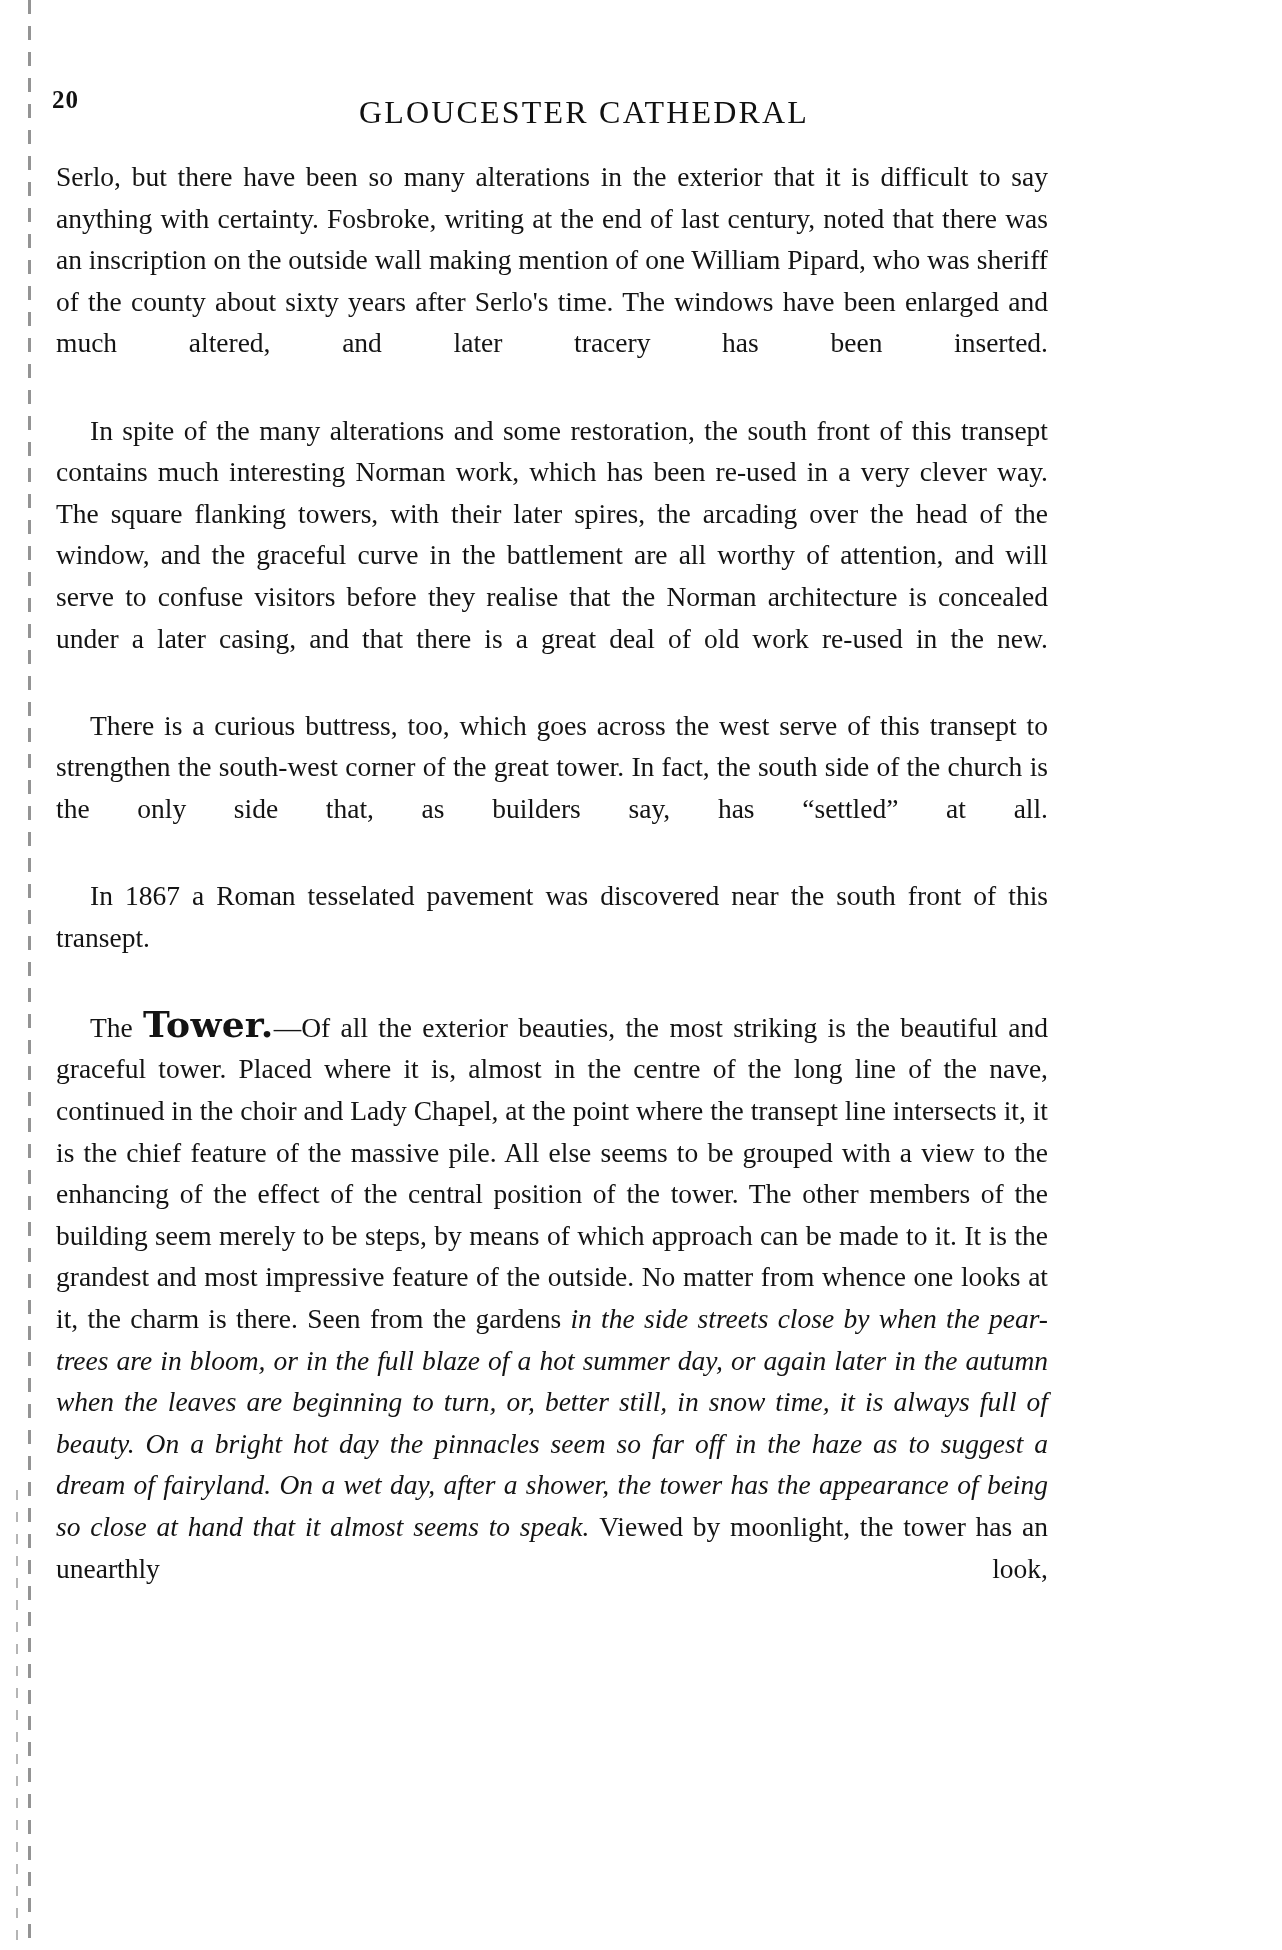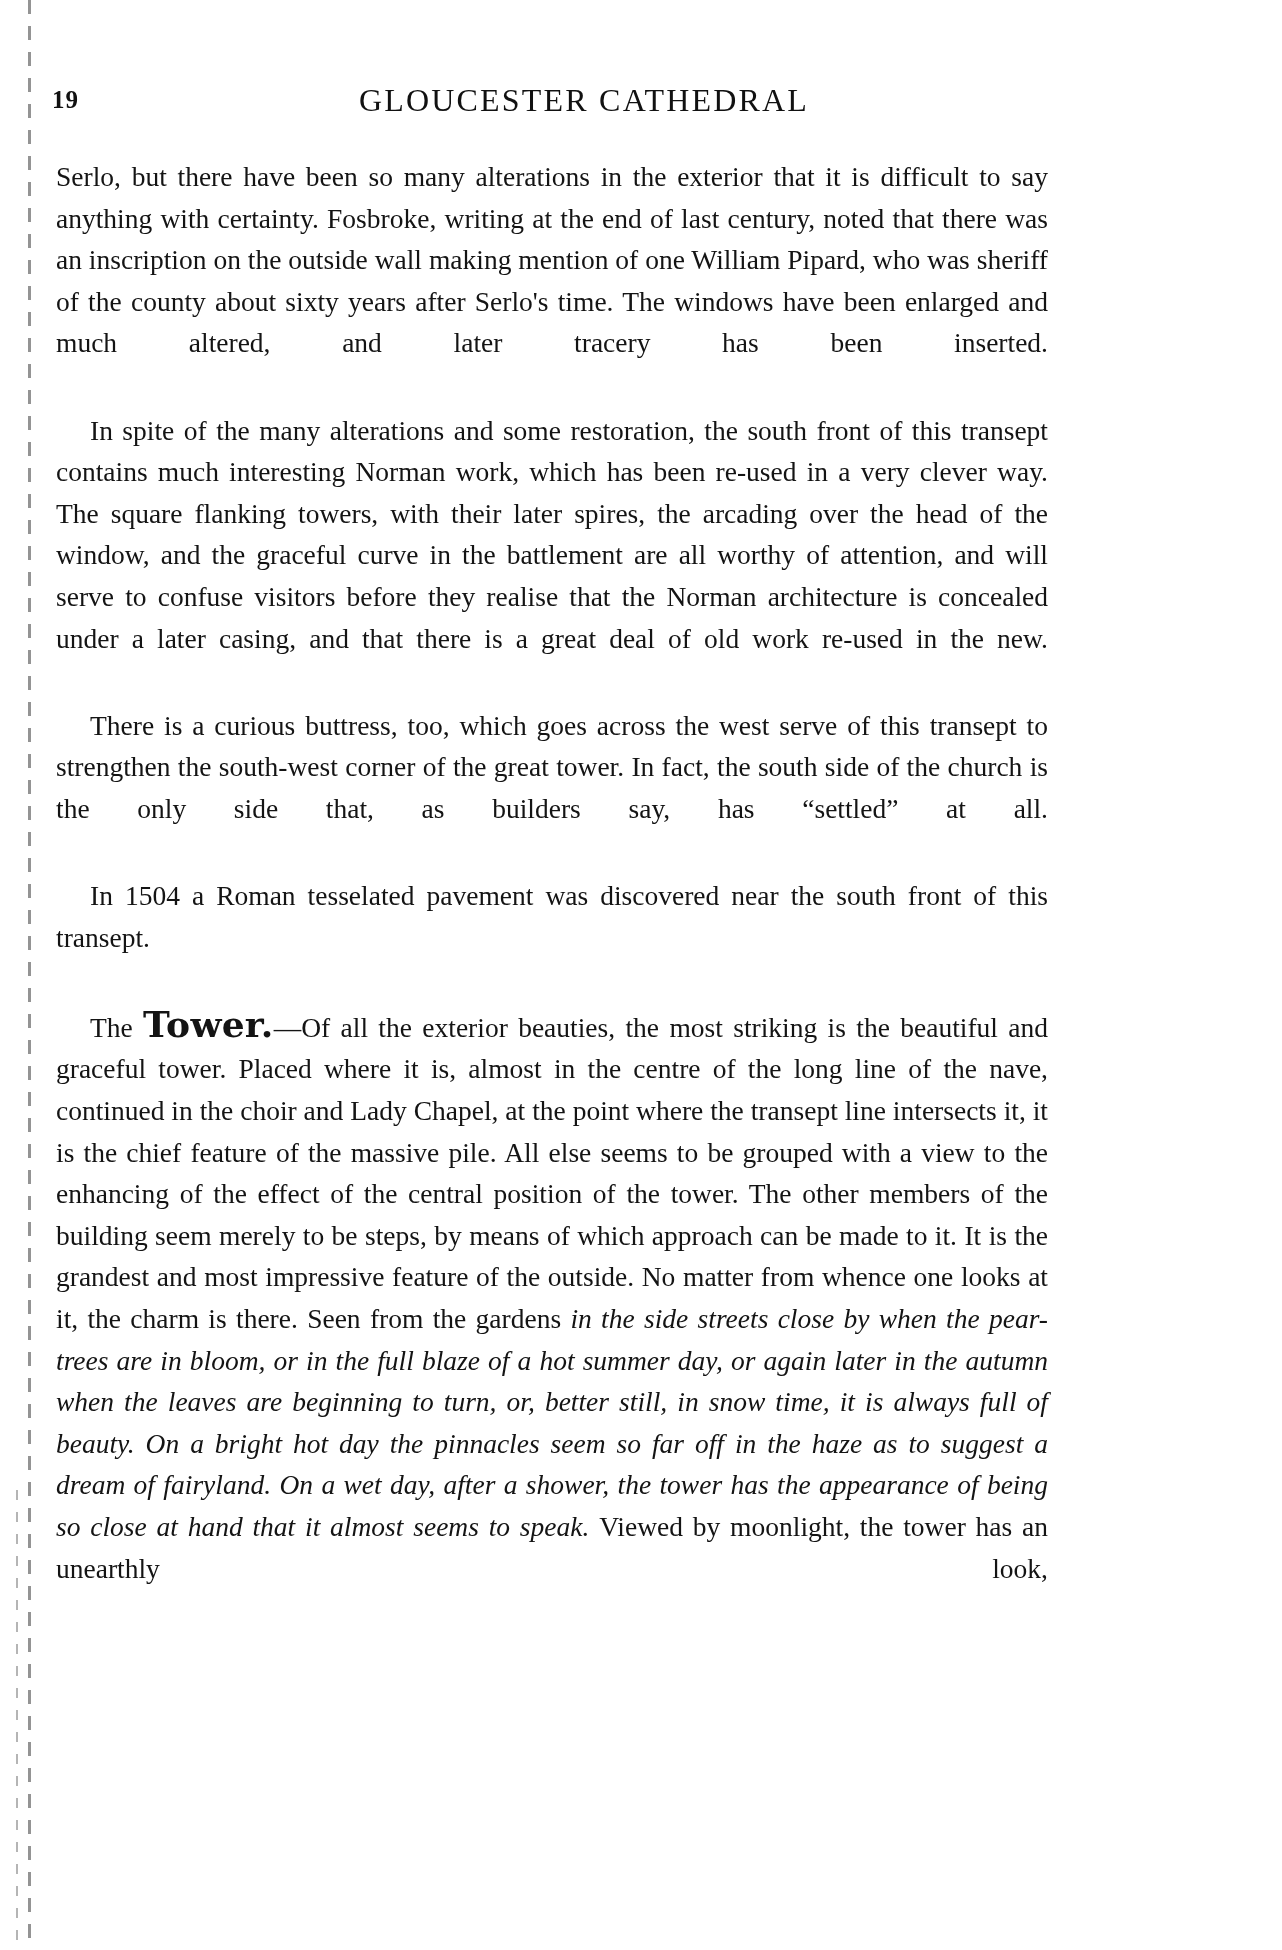--- a/index.html
+++ b/index.html
@@ -66,21 +66,21 @@
     left: 0;
     top: 8px;
     font-size: 25px;
     letter-spacing: 1px;
     color: #111;
     font-weight: 600;
   }
   .running-head {
     position: absolute;
     left: 132px;
-    top: 4px;
+    top: 16px;
     width: 800px;
     text-align: center;
     font-size: 32px;
     letter-spacing: 2.2px;
     color: #111;
   }
 
   .body-text {
     position: absolute;
     left: 52px;
@@ -123,27 +123,27 @@
 </style>
 </head>
 <body>
 
 <div class="binding-edge"></div>
 <div class="binding-edge-2"></div>
 
 <div class="page">
 
   <div class="page-header">
-    <div class="folio">19</div>
+    <div class="folio">20</div>
     <div class="running-head">GLOUCESTER CATHEDRAL</div>
   </div>
 
   <div class="body-text">
 
     <p class="para first">Serlo, but there have been so many alterations in the exterior that it is difficult to say anything with certainty. Fosbroke, writing at the end of last century, noted that there was an inscription on the outside wall making mention of one William Pipard, who was sheriff of the county about sixty years after Serlo's time. The windows have been enlarged and much altered, and later tracery has been inserted.</p>
     <p class="para">In spite of the many alterations and some restoration, the south front of this transept contains much interesting Norman work, which has been re-used in a very clever way. The square flanking towers, with their later spires, the arcading over the head of the window, and the graceful curve in the battlement are all worthy of attention, and will serve to confuse visitors before they realise that the Norman architecture is concealed under a later casing, and that there is a great deal of old work re-used in the new.</p>
     <p class="para">There is a curious buttress, too, which goes across the west serve of this transept to strengthen the south-west corner of the great tower. In fact, the south side of the church is the only side that, as builders say, has “settled” at all.</p>
-    <p class="para">In 1504 a Roman tesselated pavement was discovered near the south front of this transept.</p>
+    <p class="para">In 1867 a Roman tesselated pavement was discovered near the south front of this transept.</p>
 
     <p class="para"><span>The </span><span class="tower-lead">Tower.</span><span>—</span><span>Of all the exterior beauties, the most striking is the beautiful and graceful tower. Placed where it is, almost in the centre of the long line of the nave, continued in the choir and Lady Chapel, at the point where the transept line intersects it, it is the chief feature of the massive pile. All else seems to be grouped with a view to the enhancing of the effect of the central position of the tower. The other members of the building seem merely to be steps, by means of which approach can be made to it. It is the grandest and most impressive feature of the outside. No matter from whence one looks at it, the charm is there. Seen from the gardens </span><span class="italic">in the side streets close by when the pear-trees are in bloom, or in the full blaze of a hot summer day, or again later in the autumn when the leaves are beginning to turn, or, better still, in snow time, it is always full of beauty. On a bright hot day the pinnacles seem so far off in the haze as to suggest a dream of fairyland. On a wet day, after a shower, the tower has the appearance of being so close at hand that it almost seems to speak. </span><span>Viewed by moonlight, the tower has an unearthly look,</span></p>
 
   </div>
 </div>
 
 </body></html>

